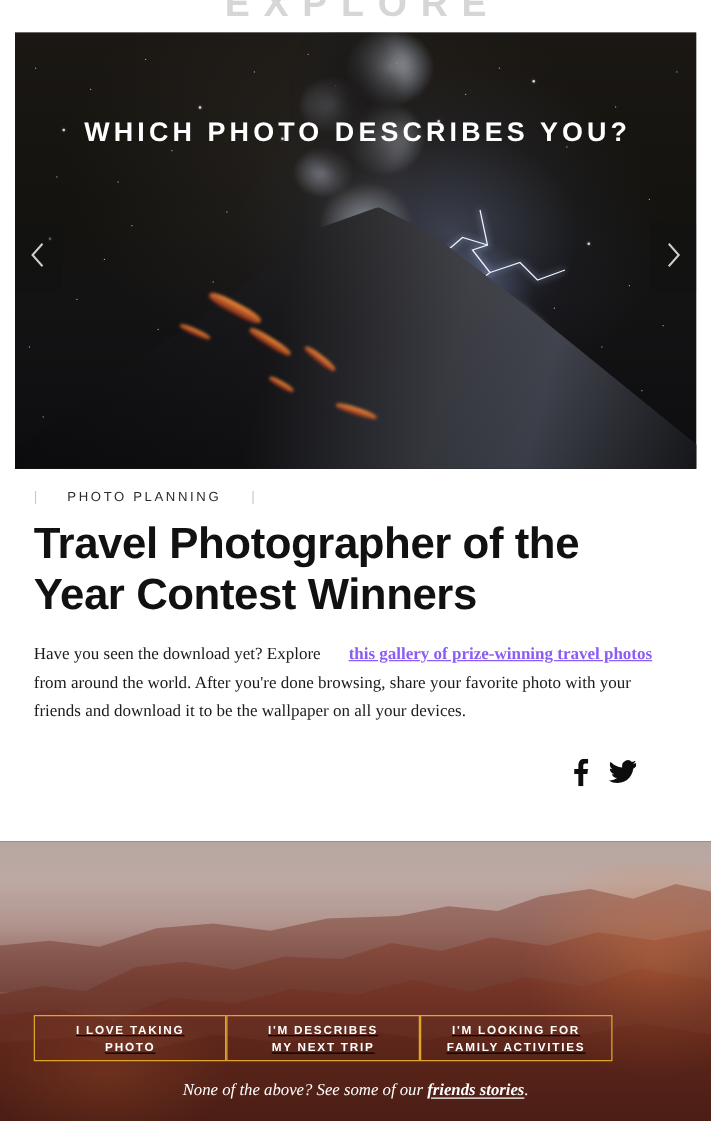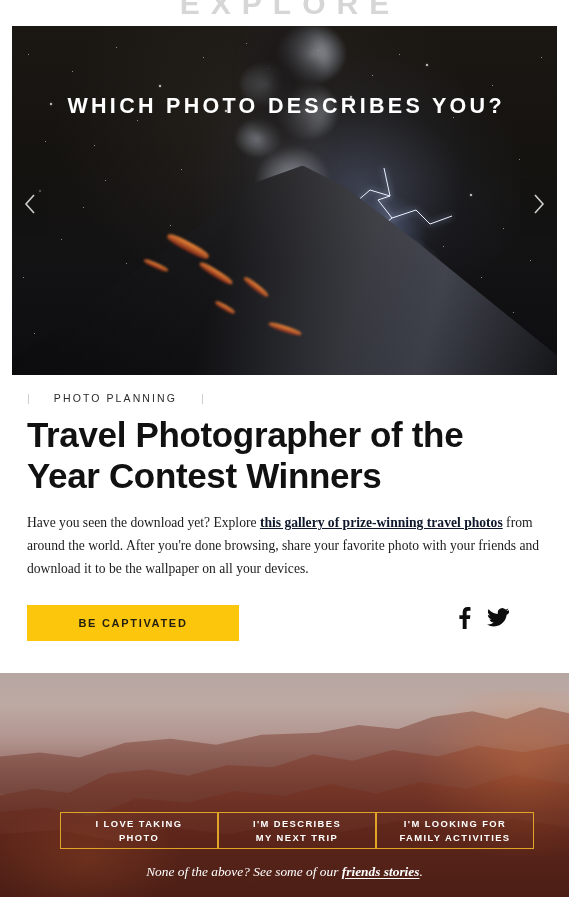--- a/index.html
+++ b/index.html
@@ -192,24 +192,25 @@
 
   .dek {
     margin: 16px 0 0 27px;
     width: 516px;
     font-family: "Liberation Serif", serif;
     font-size: 13.6px;
     line-height: 1.68;
     color: #1b1b1b;
   }
   .dek a {
-    color: #0f172a;
+    color: #8b5cf6;
     font-weight: 700;
     text-decoration: underline;
     text-underline-offset: 1px;
+    margin-left: 19px;
   }
 
   .cta-row {
     position: relative;
     margin: 24px 0 0 27px;
     width: 516px;
     height: 36px;
   }
   .cta-button {
     position: absolute;
@@ -298,23 +299,24 @@
     font-size: 21.5px;
     font-weight: 700;
     letter-spacing: 3.3px;
     text-indent: 3.3px;
     color: #ffffff;
     white-space: nowrap;
   }
   .choice-row {
     position: absolute;
     left: 27px; top: 812px;
-    width: 507px;
+    width: 463px;
     display: flex;
-    justify-content: flex-end;
+    justify-content: space-between;
+    text-decoration: underline;
   }
   .choice {
     width: 158px; height: 37px;
     border: 1.6px solid #e0a526;
     background: transparent;
     display: flex; flex-direction: column;
     align-items: center; justify-content: center;
     font-family: "Liberation Sans", sans-serif;
     font-size: 9.4px;
     font-weight: 700;
@@ -443,21 +445,20 @@
       <span class="pipe">|</span>
     </div>
 
     <h1 class="headline">Travel Photographer of the Year Contest Winners</h1>
 
     <p class="dek">
       <span>Have you seen the download yet? Explore </span><a href="#">this gallery of prize-winning travel photos</a><span> from around the world. After you're done browsing, share your favorite photo with your friends and download it to be the wallpaper on all your devices.</span>
     </p>
 
     <div class="cta-row">
-      <button class="cta-button">BE CAPTIVATED</button>
       <div class="share">
         <span>
           <svg width="12" height="22" viewBox="0 0 12 22">
               <path d="M7.6 22v-9.9h3.3l.5-3.9H7.6V5.7c0-1.1.3-1.9 1.9-1.9h2V.3C11.2.2 10 0 8.6 0 5.7 0 3.7 1.8 3.7 5.2v3H.4v3.9h3.3V22h3.9z"></path>
             </svg>
         </span>
         <span>
           <svg width="22" height="19" viewBox="0 0 22 19">
               <path d="M22 2.3c-.8.4-1.7.6-2.6.7 1-.6 1.7-1.5 2-2.5-.9.5-1.9.9-2.9 1.1A4.5 4.5 0 0 0 10.7 5c0 .4 0 .7.1 1C7 5.8 3.7 4 1.5 1.3c-.4.7-.6 1.5-.6 2.3 0 1.6.8 3 2 3.8-.7 0-1.4-.2-2-.6v.1c0 2.2 1.5 4 3.6 4.4-.4.1-.8.2-1.2.2-.3 0-.6 0-.8-.1.6 1.8 2.3 3.1 4.2 3.1a9 9 0 0 1-5.6 1.9H0a12.7 12.7 0 0 0 6.9 2c8.3 0 12.8-6.9 12.8-12.8V7c.9-.6 1.7-1.4 2.3-2.3z"></path>
             </svg>

